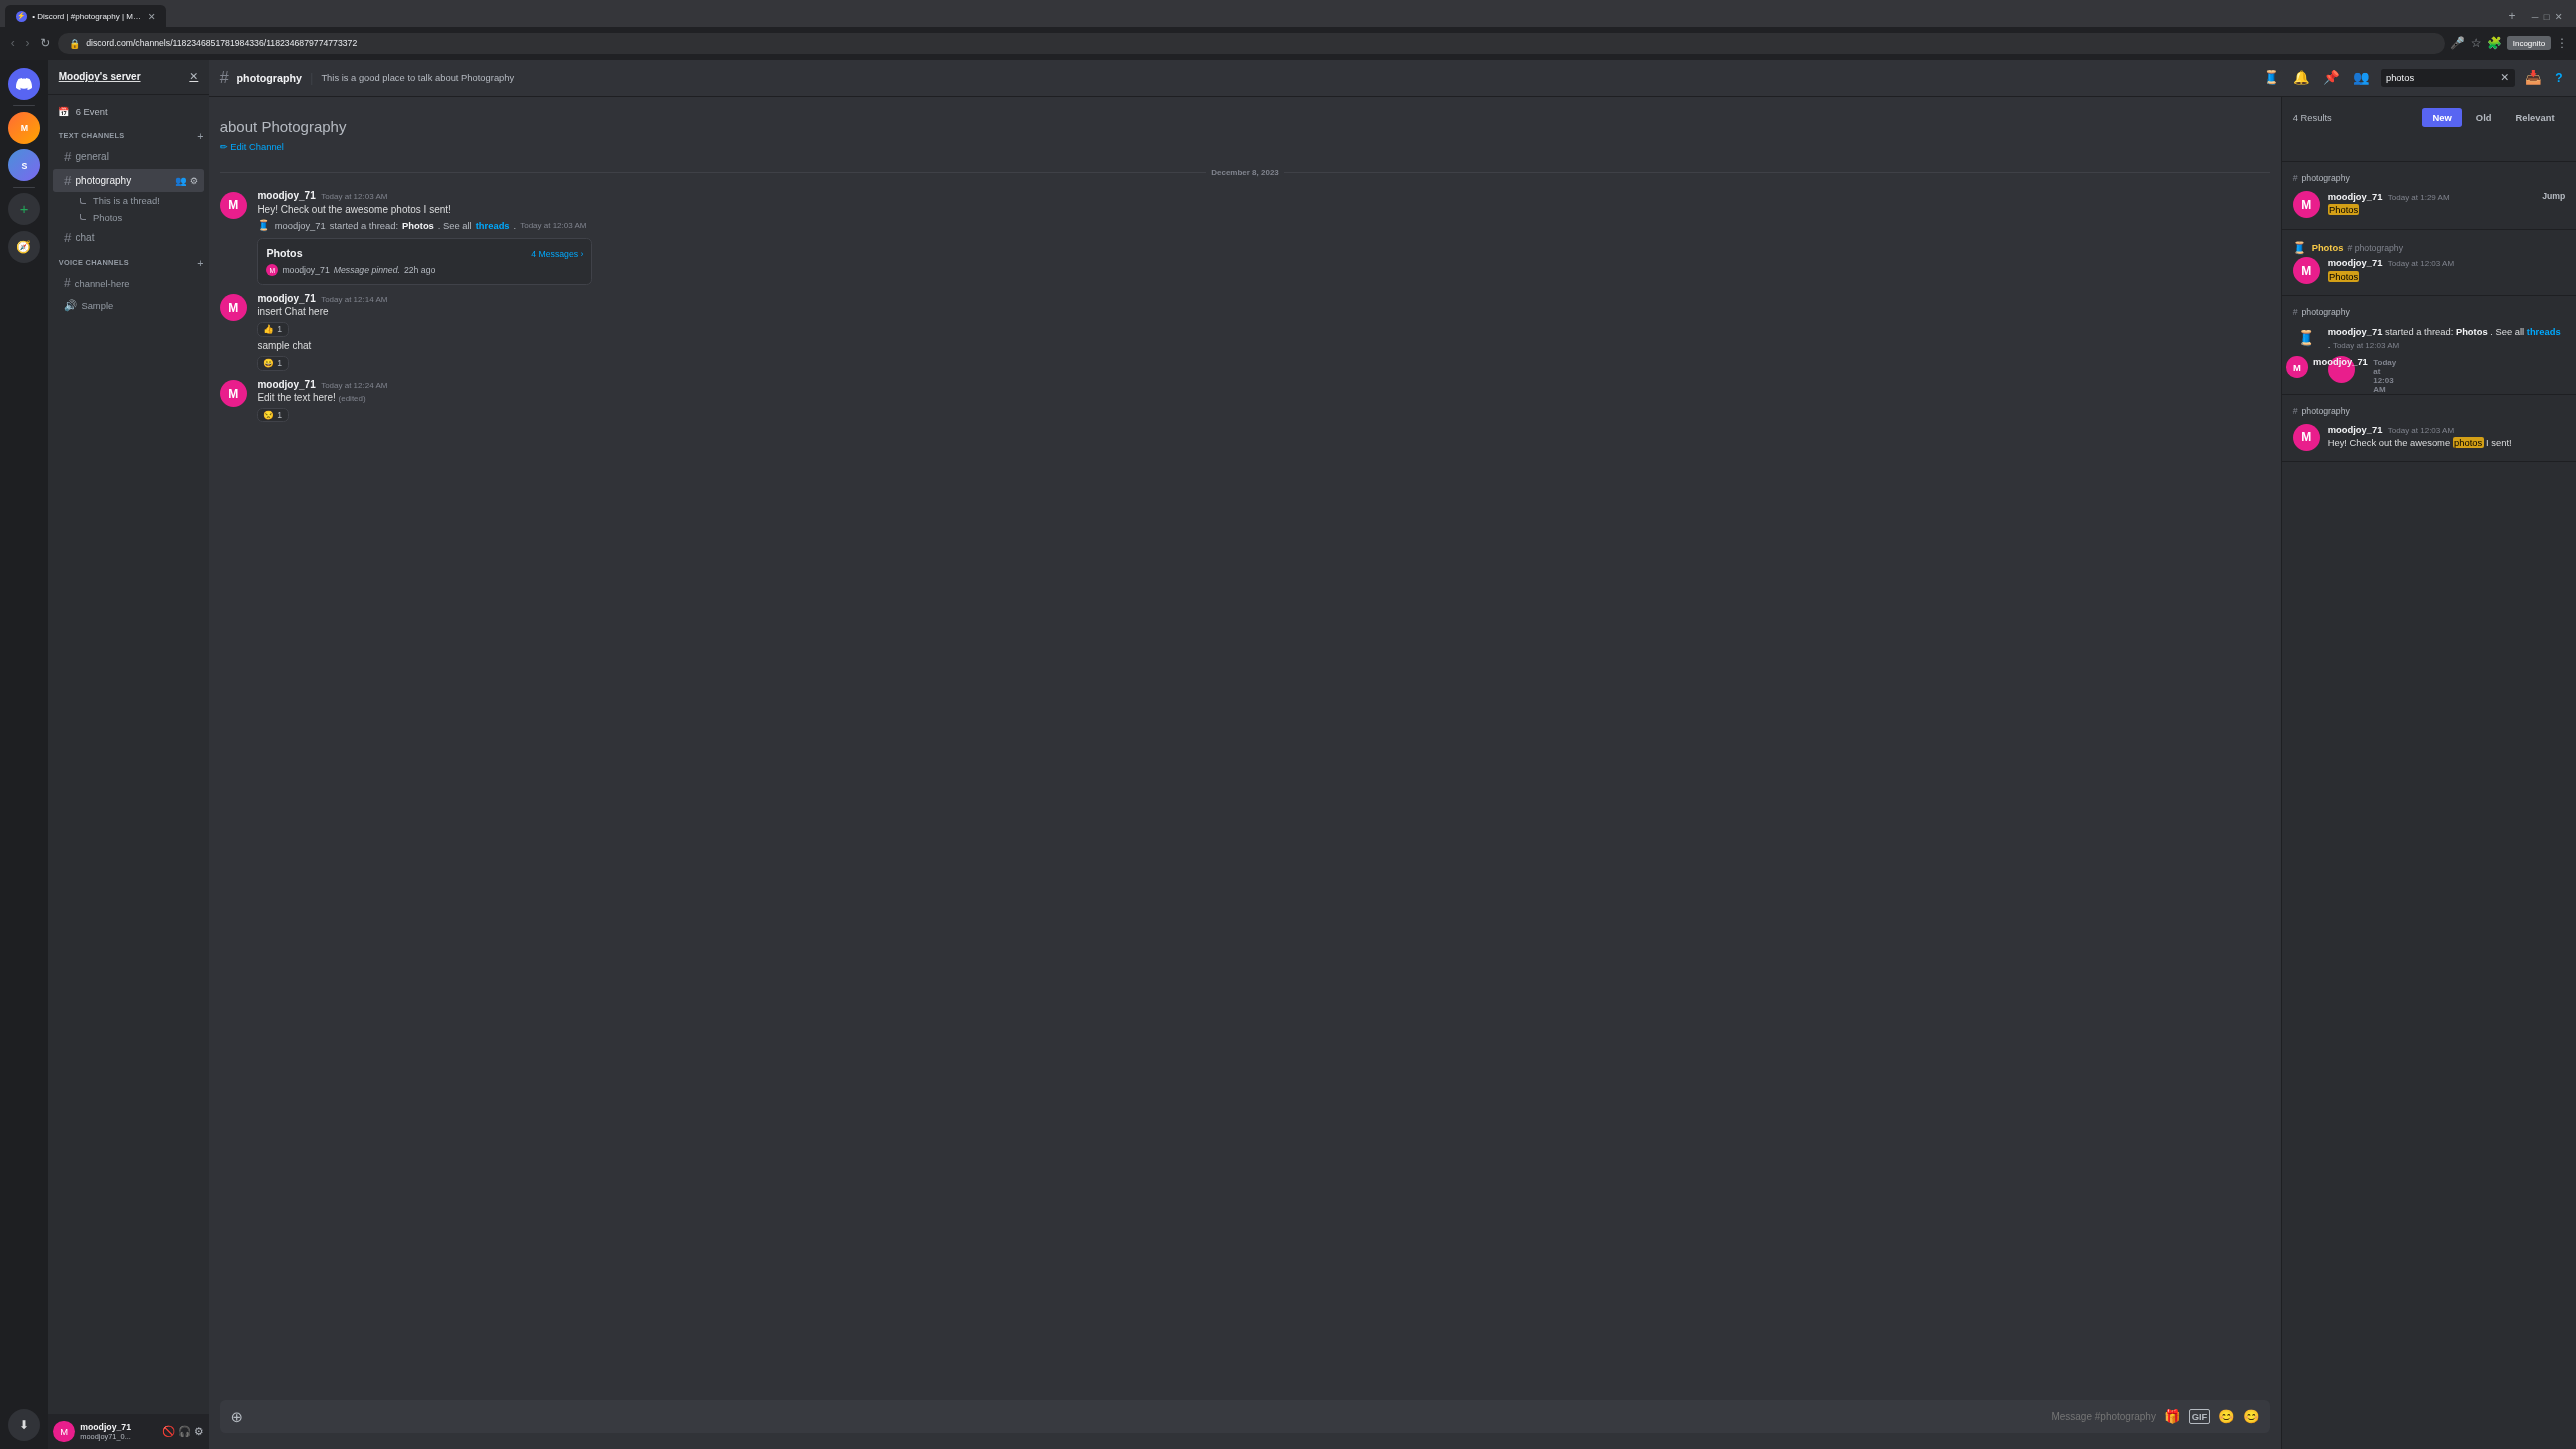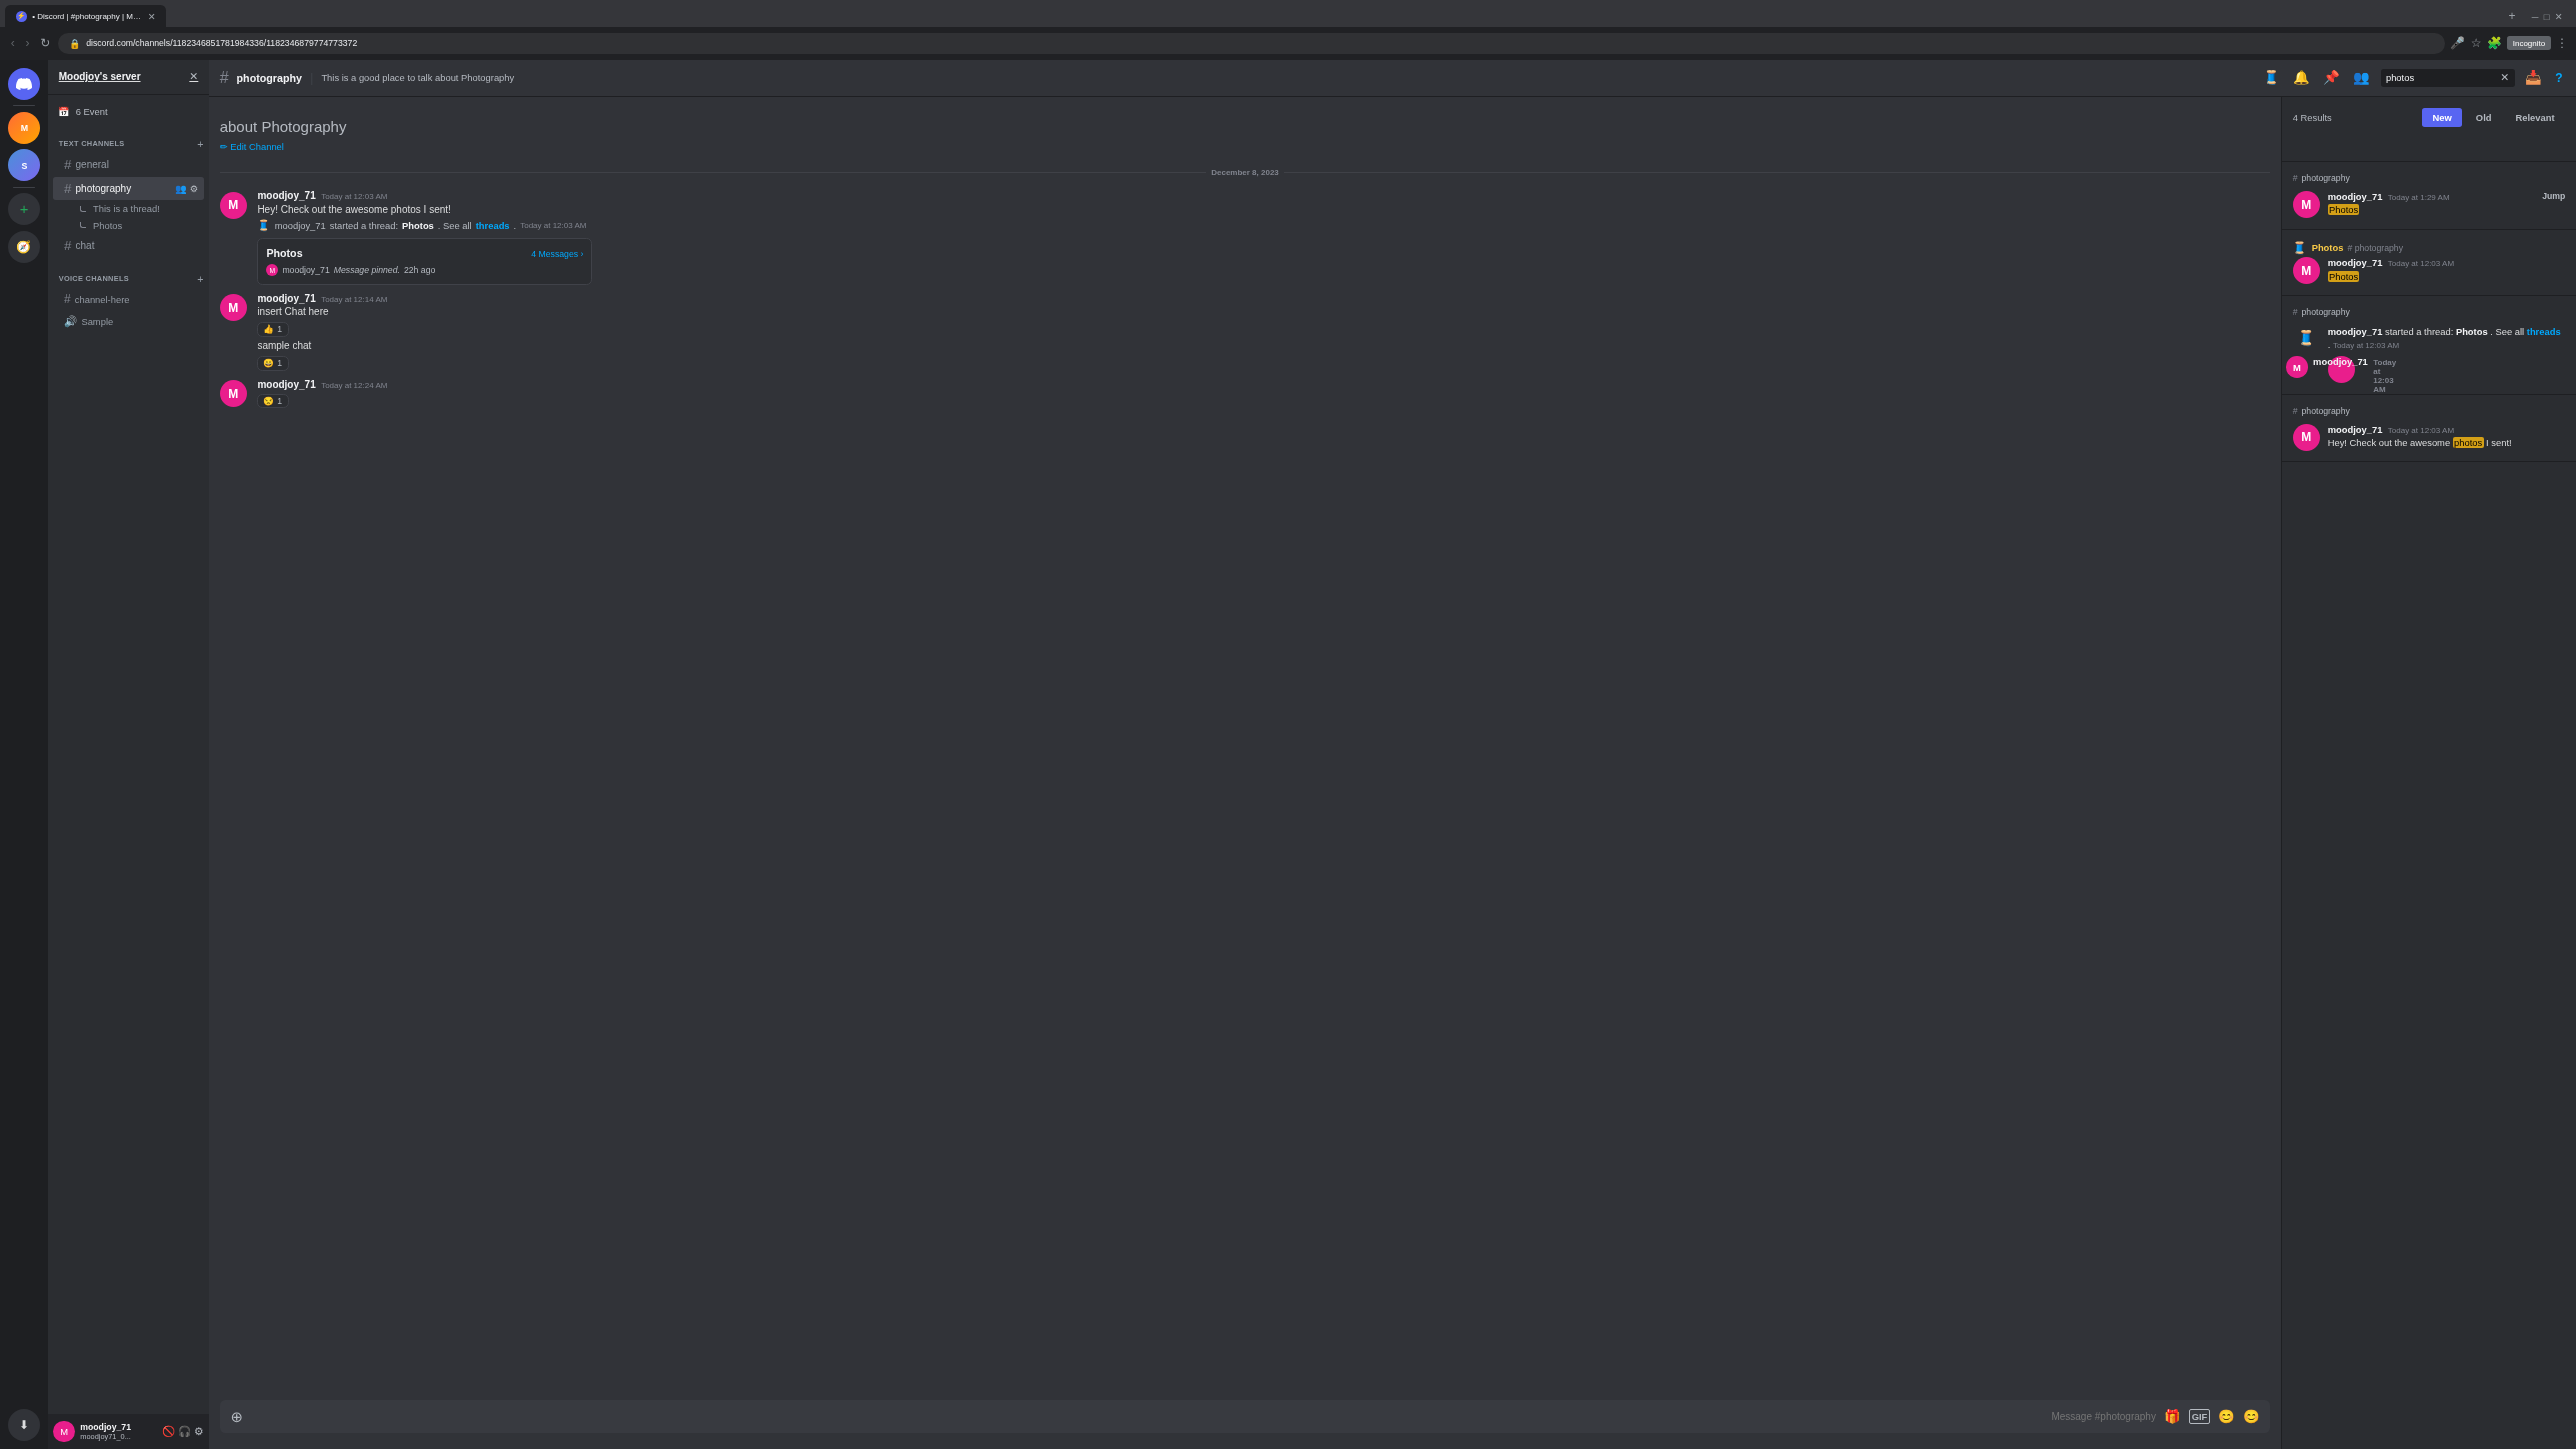--- a/index.html
+++ b/index.html
@@ -35,21 +35,21 @@
     
     .channel-sidebar { width: 161px; background: #2b2d31; display: flex; flex-direction: column; flex-shrink: 0; }
     .server-header { padding: 10.7px; display: flex; align-items: center; justify-content: space-between; border-bottom: 0.7px solid #1e1f22; cursor: pointer; text-decoration: underline; }
     .server-name { font-weight: 600; font-size: 10px; color: #f2f3f5; }
     .server-header-icon { color: #b5bac1; }
 
     .channel-list { flex: 1; overflow-y: auto; padding: 5.4px 0; }
     .event-item { display: flex; align-items: center; gap: 5.4px; padding: 5.4px 10.7px; color: #b5bac1; font-size: 9.4px; cursor: pointer; }
     .event-icon { font-size: 9.4px; }
 
-    .channel-section { margin-top: 13px; }
+    .channel-section { margin-top: 5px; }
     .channel-section-header { display: flex; align-items: center; justify-content: space-between; padding: 2.7px 5.4px 2.7px 10.7px; cursor: pointer; }
     .section-label { font-size: 7.4px; font-weight: 600; color: #949ba4; text-transform: uppercase; letter-spacing: 0.3px; }
     .section-add { color: #949ba4; font-size: 10.7px; }
 
     .channel-item { display: flex; align-items: center; gap: 4px; padding: 4px 5.4px 4px 10.7px; border-radius: 2.7px; margin: 0.7px 5.4px; cursor: pointer; color: #949ba4; font-size: 10px; }
     .channel-item.active { background: #404249; color: #f2f3f5; }
     .channel-hash { color: #80848e; font-size: 13.4px; font-weight: 300; }
     .channel-name { flex: 1; }
     .channel-icons { display: flex; gap: 2.7px; color: #b5bac1; font-size: 9.4px; }
 
@@ -409,20 +409,21 @@
             </div>
           </div>
 
           <div class="message-group">
             <div class="avatar">M</div>
             <div class="message-content">
               <div class="message-header">
                 <span class="message-author">moodjoy_71</span>
                 <span class="message-time">Today at 12:24 AM</span>
               </div>
+              <div class="message-text">Edit the text here! <span style="color:#80848e;font-size:8px;">(edited)</span></div>
               <div><span class="reaction">😒 <span class="reaction-count">1</span></span></div>
             </div>
           </div>
 
         </div>
 
         <div class="message-input-area">
           <div class="message-input-box">
             <span class="input-add-btn">⊕</span>
             <input class="input-field" placeholder="Message #photography" readonly="" style="">

